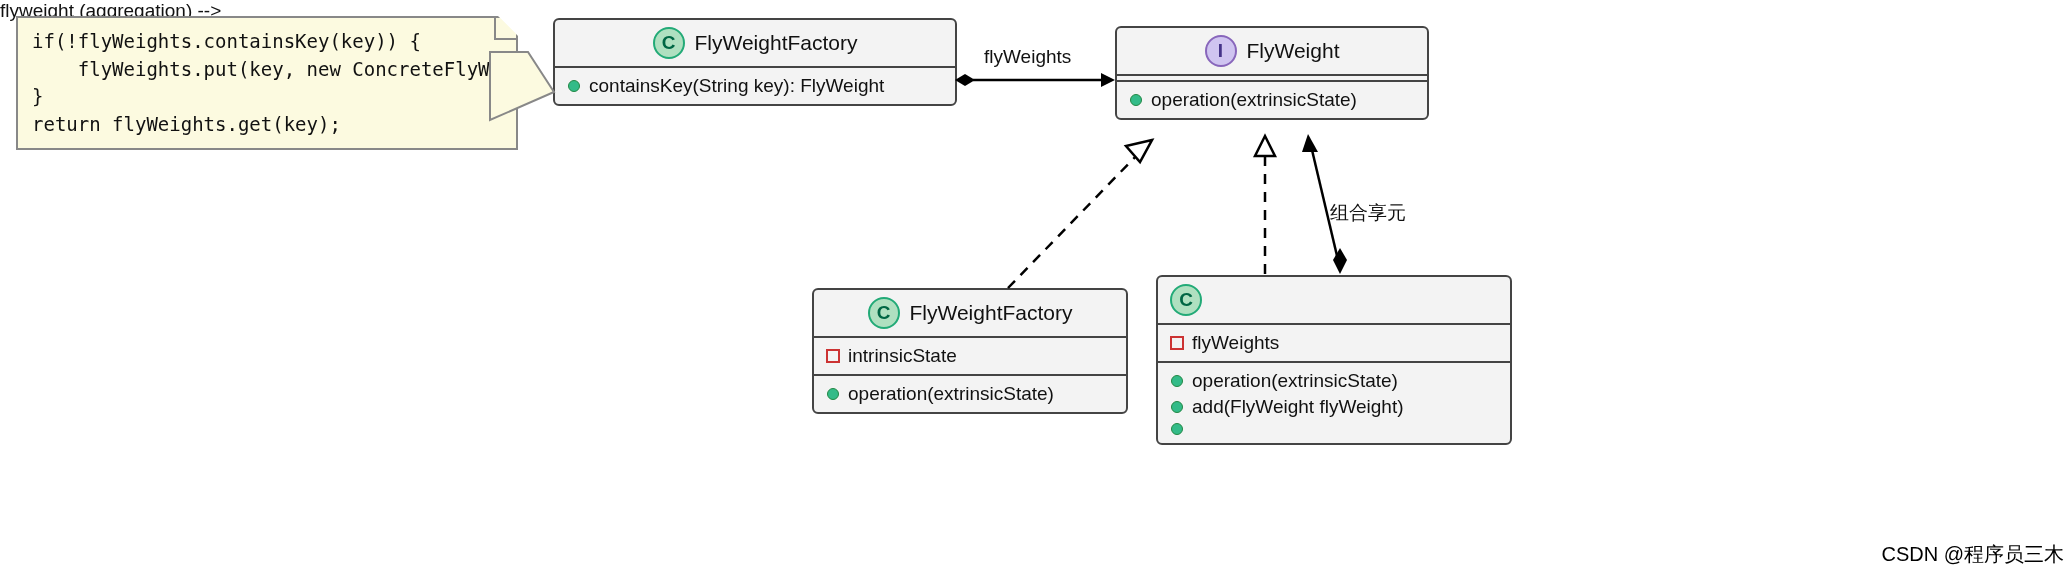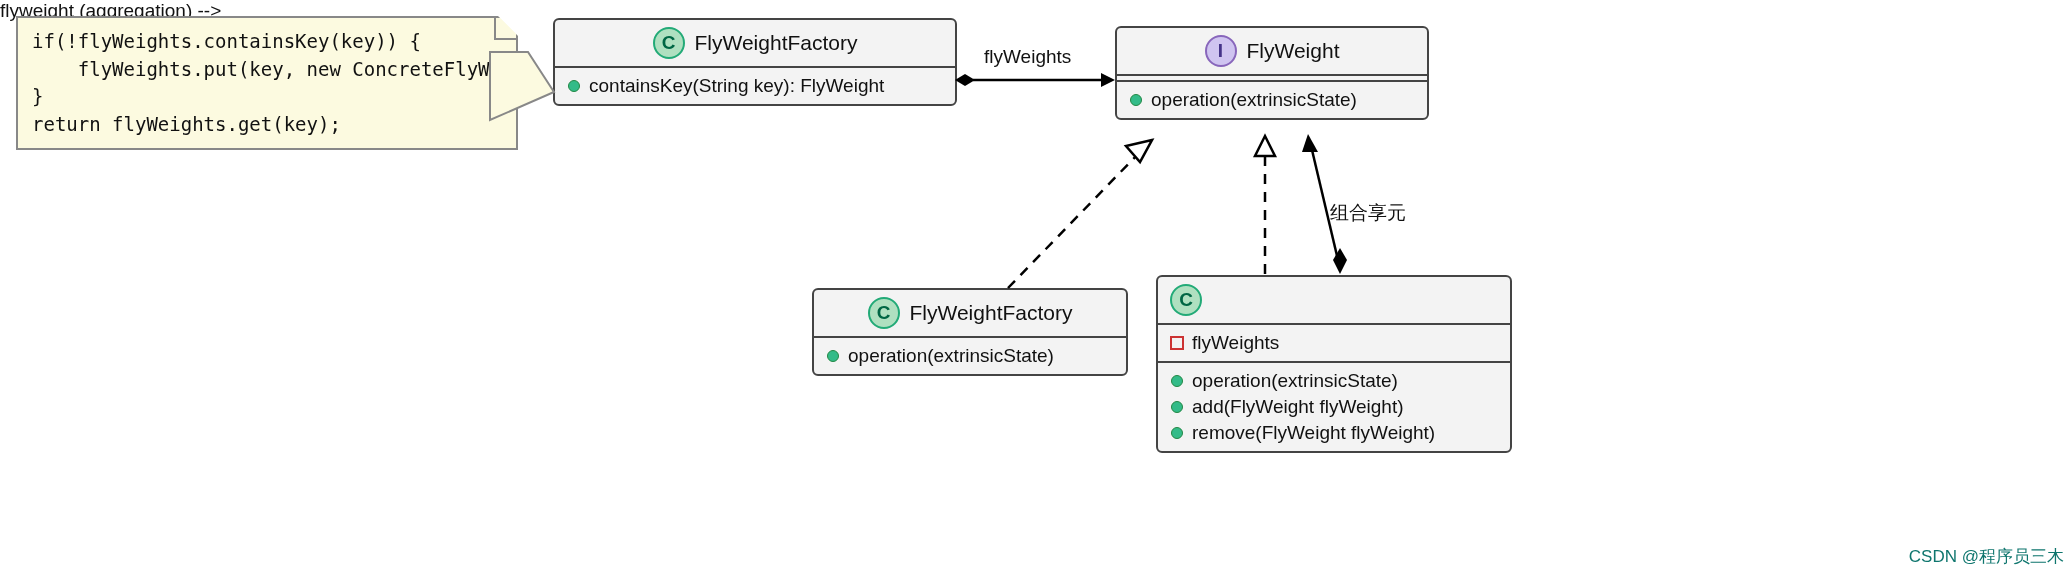--- a/index.html
+++ b/index.html
@@ -12,21 +12,21 @@
   .stereo.C{background:#afe0c0;color:#064;border-color:#2a7}
   .stereo.I{background:#cfc4f0;color:#438;border-color:#86b}
   .italic{}
   .vis{display:inline-flex;width:14px;height:14px;align-items:center;justify-content:center}
   .vis.priv::before{content:"";display:block;width:10px;height:10px;border:2px solid #c33}
   .vis.pub::before{content:"";display:block;width:10px;height:10px;border-radius:50%;background:#3b8;border:1px solid #284}
   .note{position:absolute;background:#fcfae0;border:2px solid #888;padding:10px 14px;font-family:Menlo,Consolas,monospace;font-size:19px;line-height:1.45;white-space:pre;clip-path:polygon(0 0,calc(100% - 20px) 0,100% 20px,100% 100%,0 100%)}
   .note::after{content:"";position:absolute;top:0;right:0;width:20px;height:20px;border-left:2px solid #888;border-bottom:2px solid #888;background:#fcfae0}
   svg.link{position:absolute;overflow:visible;pointer-events:none}
   .lbl{position:absolute;font-size:19px}
-  .watermark{position:absolute;right:8px;bottom:4px;color:#0f766e;font-size:17px}
+  .watermark{position:absolute;right:8px;bottom:4px;color:#000000;font-size:20px}
 </style>
 </head>
 <body>
 
 <div class="canvas">
 
   
   <div class="note" style="left:16px;top:16px;width:470px">if(!flyWeights.containsKey(key)) {
     flyWeights.put(key, new ConcreteFlyWeight);
 }
@@ -62,20 +62,26 @@
   </div>
 
   
   <div class="box" style="left:812px;top:288px;width:312px">
     <div class="head">
       <span class="stereo C">C</span>
       <span>FlyWeightFactory</span>
     </div>
     <div class="section">
       <div class="row">
+        <span class="vis priv"></span>
+        <span>intrinsicState</span>
+      </div>
+    </div>
+    <div class="section">
+      <div class="row">
         <span class="vis pub"></span>
         <span>operation(extrinsicState)</span>
       </div>
     </div>
   </div>
 
   
   <div class="box" style="left:1156px;top:275px;width:352px">
     <div class="head" style="justify-content:flex-start">
       <span class="stereo C">C</span>
@@ -90,21 +96,20 @@
       <div class="row">
         <span class="vis pub"></span>
         <span>operation(extrinsicState)</span>
       </div>
       <div class="row">
         <span class="vis pub"></span>
         <span>add(FlyWeight flyWeight)</span>
       </div>
       <div class="row">
         <span class="vis pub"></span>
-        <span>remove(FlyWeight flyWeight)</span>
       </div>
     </div>
   </div>
 
   
   <svg class="link" style="left:488px;top:50px;width:70px;height:90px">
     <polygon points="2,2 40,2 66,42 2,70" fill="#fcfae0" stroke="#888" stroke-width="2"></polygon>
   </svg>
 
    flyweight (aggregation) --&gt;

